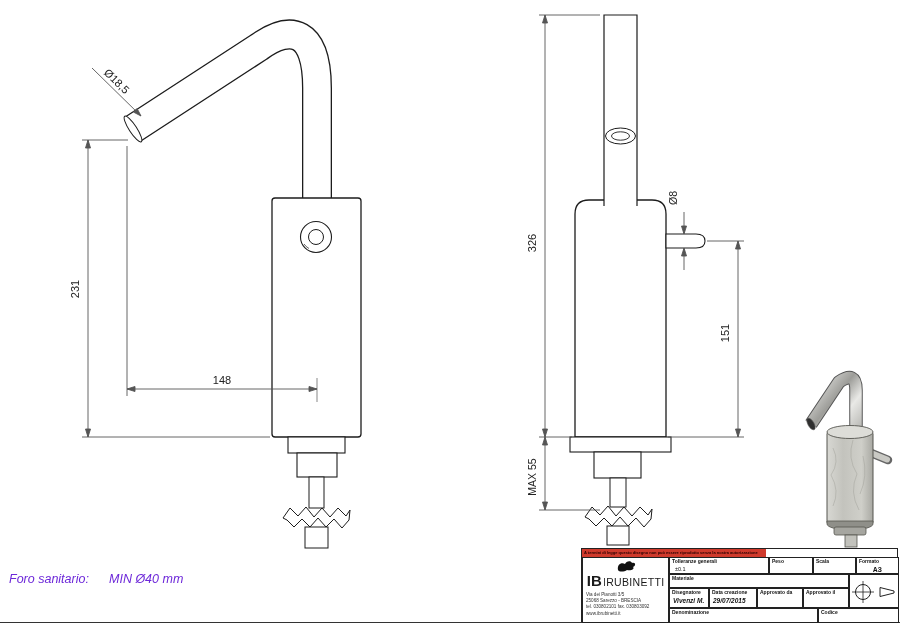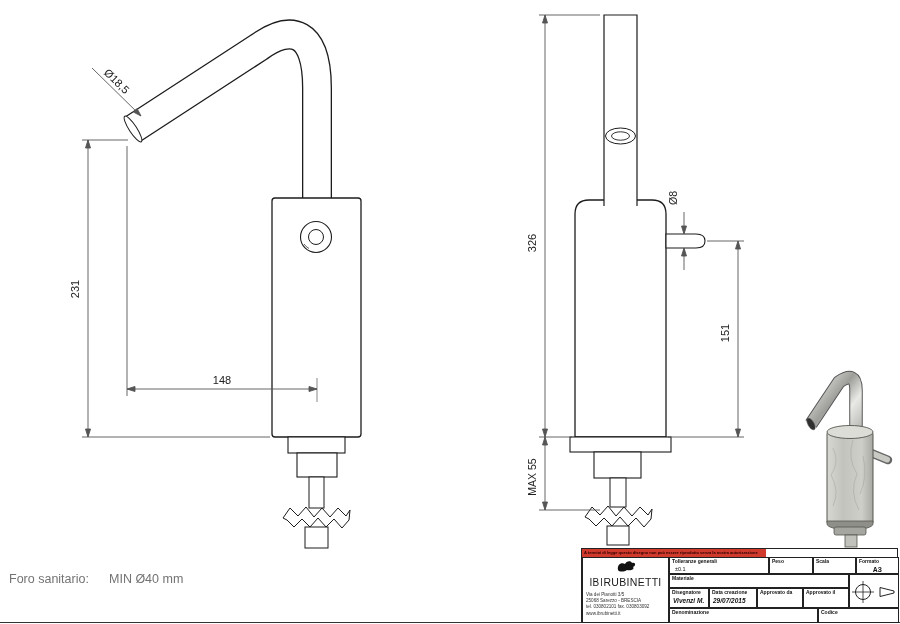--- a/index.html
+++ b/index.html
@@ -14,26 +14,26 @@
   .lbl{display:block;font-size:5px;font-weight:bold;color:#111;padding:1px 2px 0 2px;line-height:1.1;}
   .val-sm{display:block;font-size:5.5px;color:#111;padding:1px 0 0 5px;}
   .val-it{display:block;font-style:italic;font-weight:bold;font-size:6.5px;color:#111;padding:1px 0 0 3px;}
   .val-blue{display:inline-block;font-style:italic;font-size:8px;color:#3a3ac0;
             border-bottom:1px solid #4a4ae0;margin:2px 0 0 4px;padding-right:14px;}
   .val-fmt{display:block;font-size:7.5px;font-weight:bold;color:#111;text-align:center;margin-top:1px;font-family:Liberation Mono, monospace;}
   #banner{position:absolute;left:0;top:0;width:184px;height:8px;background:#cf3a2c;
           font-size:4px;line-height:8px;color:#2a0000;white-space:nowrap;overflow:hidden;
           padding:0 2px;box-sizing:border-box;font-weight:bold;}
   .brand{text-align:center;margin-top:1px;white-space:nowrap;color:#1a1a1a;}
-  .brand .ib{font-weight:normal;font-size:10px;letter-spacing:.3px;}
+  .brand .ib{font-weight:bold;font-size:15px;letter-spacing:.3px;}
   .brand .divider{display:inline-block;width:1px;height:8px;background:#444;margin:0 1.5px;}
   .brand .rub{font-weight:normal;font-size:10.5px;letter-spacing:.3px;}
   .addr{font-size:4.6px;line-height:1.35;color:#333;padding:2px 0 0 3px;}
   
-  #notes{position:absolute;left:9px;top:571px;font-size:12.5px;color:#737373;line-height:1.4;}
+  #notes{position:absolute;left:9px;top:571px;font-size:12.5px;color:#6d28d9;line-height:1.4;font-style:italic;}
   #notes .row{display:flex;}
   #notes .nlabel{width:100px;}
 </style>
 </head>
 <body>
 
 <div id="sheet">
 
 <svg width="900" height="624" viewBox="0 0 900 624" style="position:absolute;left:0;top:0;">
   <defs>

